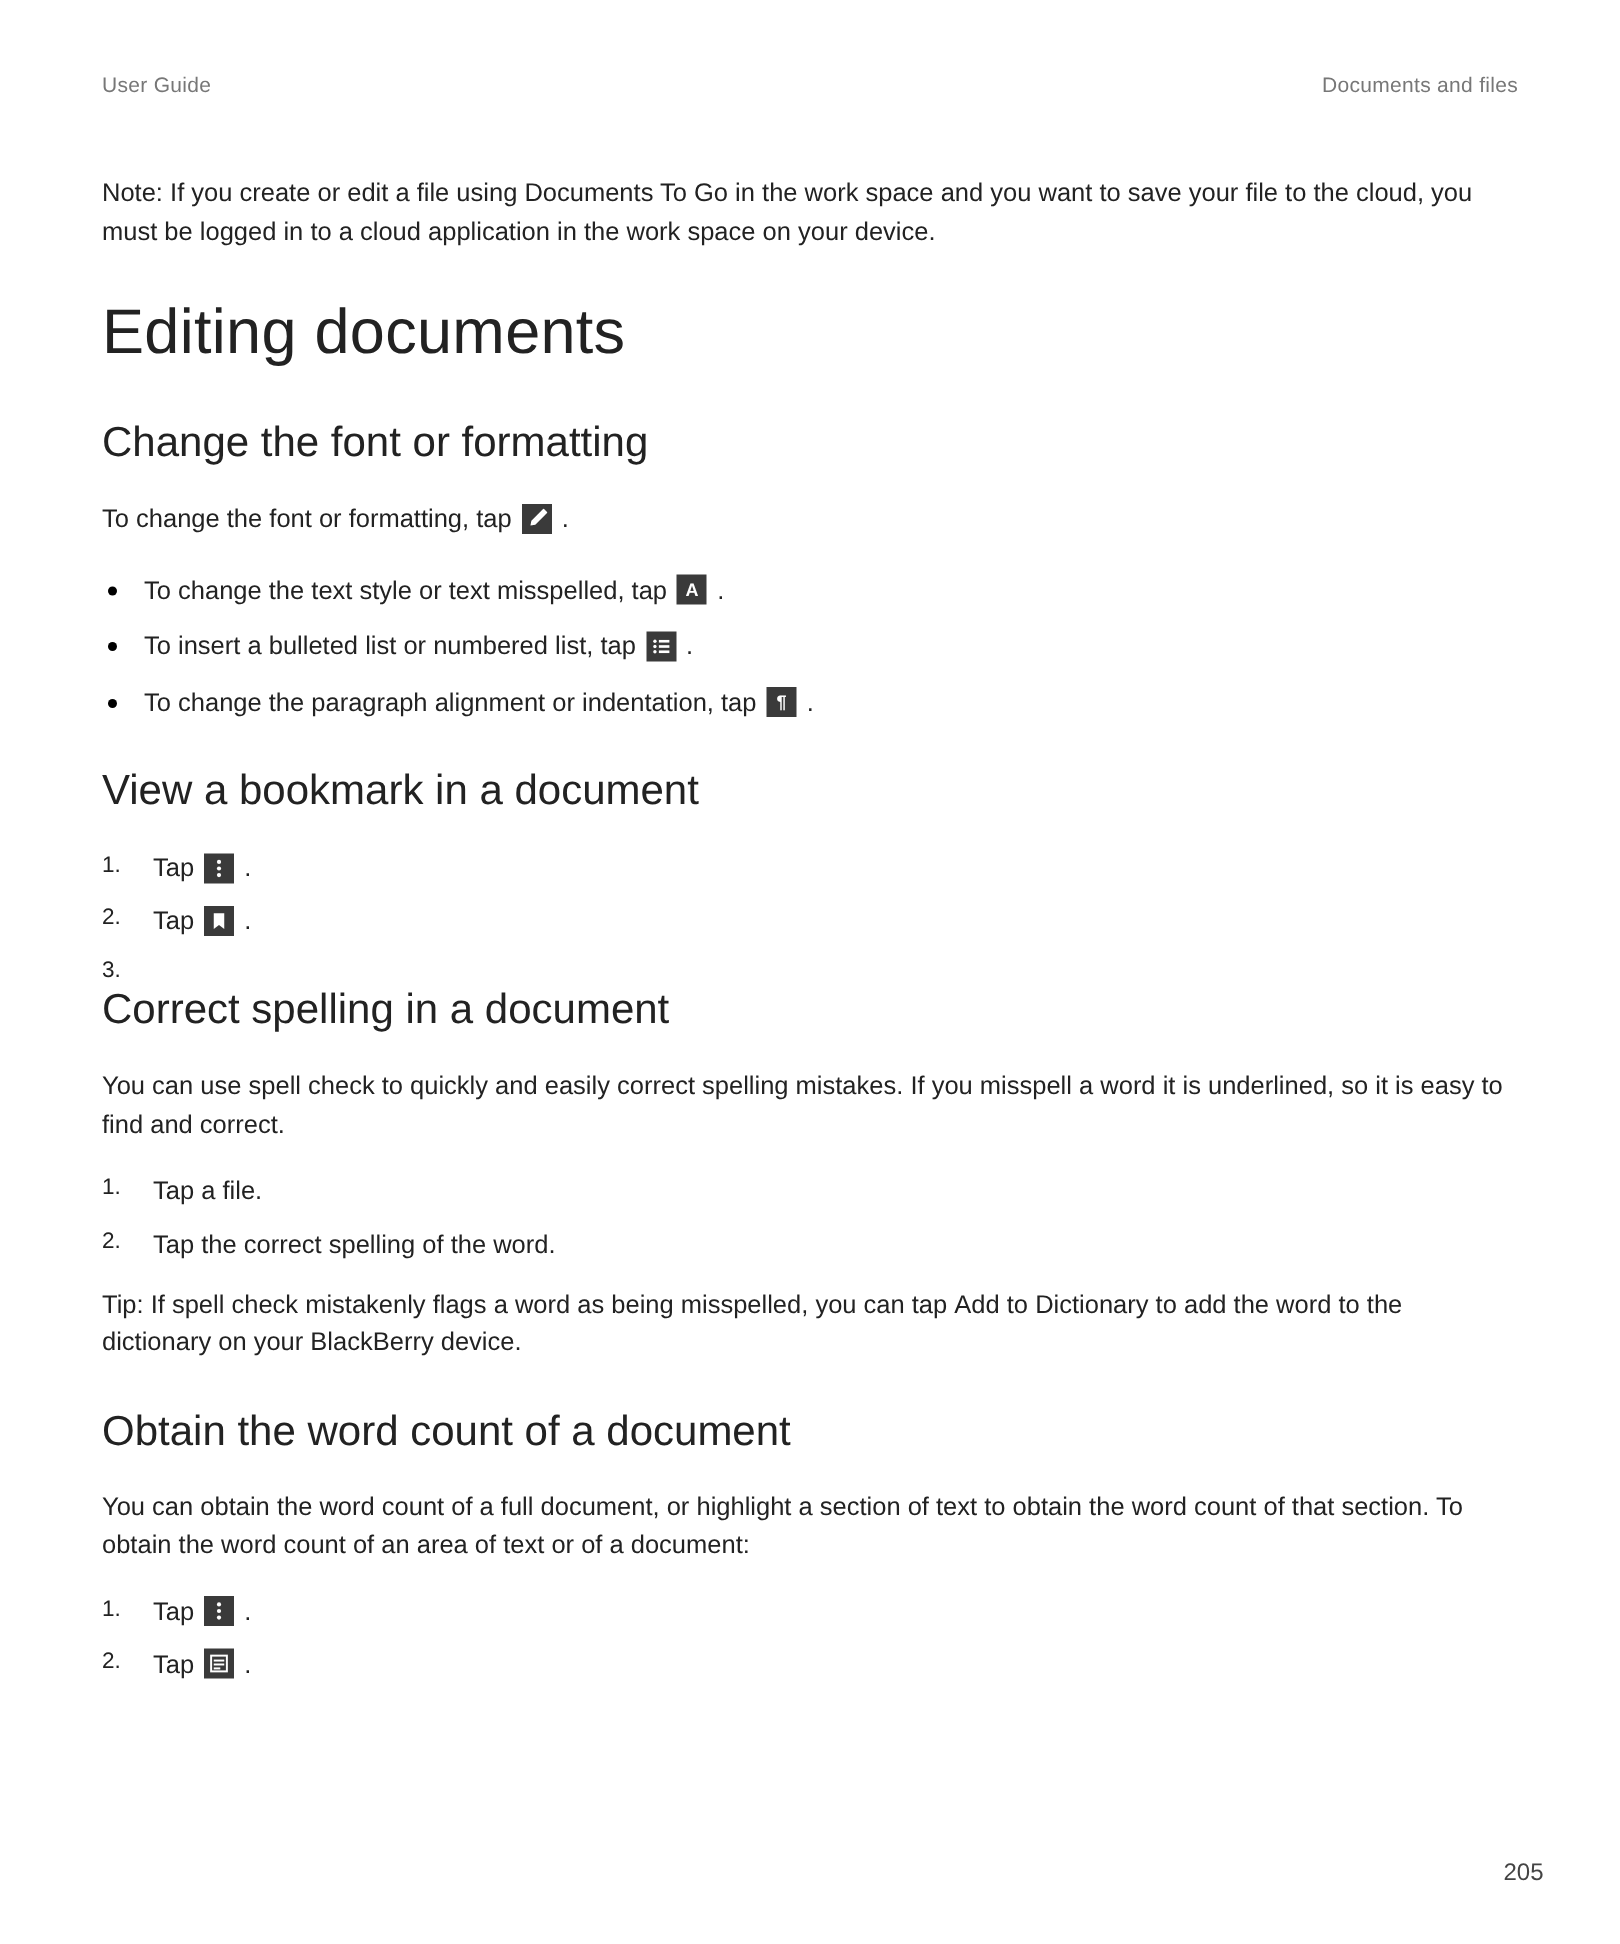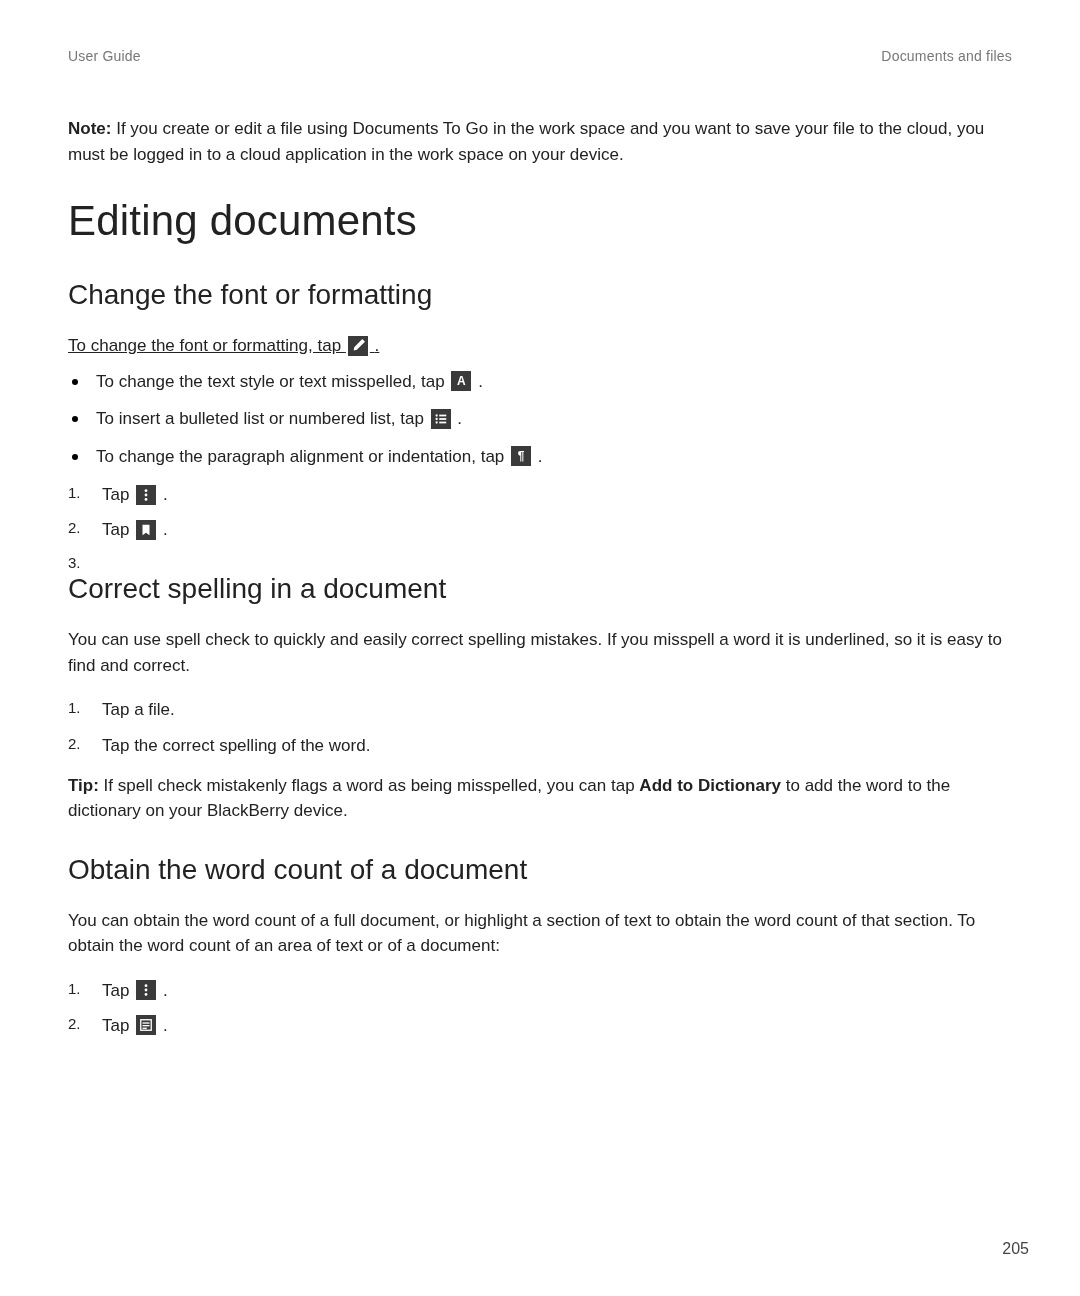--- a/index.html
+++ b/index.html
@@ -25,21 +25,21 @@
     margin-bottom: 52px;
     letter-spacing: 0.2px;
     gap: 32px;
   }
   .body-text {
     font-size: 17px;
     line-height: 1.5;
     color: #222;
     margin: 0 0 18px 0;
   }
-  .bold { font-weight: 700; text-align: right; }
+  .bold { font-weight: 400; text-align: right; }
   h1 {
     font-size: 42px;
     font-weight: 300;
     margin: 30px 0 34px 0;
     letter-spacing: 0.2px;
   }
   h2 {
     font-size: 28px;
     font-weight: 300;
     margin: 30px 0 22px 0;
@@ -101,21 +101,21 @@
     top: -1px;
   }
   .inline-icon svg { width: 14px; height: 14px; }
   .page-number {
     position: absolute;
     bottom: 38px;
     right: 51px;
     font-size: 16px;
     color: #444;
   }
-  .tight { margin-bottom: 10px; text-decoration: underline; }
+  .tight { margin-bottom: 22px; }
 </style>
 </head>
 <body>
 
 <div class="page">
 
   <div class="header-row">
     <span>User Guide</span>
     <span>Documents and files</span>
   </div>
@@ -160,20 +160,21 @@
       </span>
       <span> .</span>
     </li>
     <li>
       <span>To change the paragraph alignment or indentation, tap </span>
       <span class="inline-icon">¶</span>
       <span> .</span>
     </li>
   </ul>
 
+  <h2>View a bookmark in a document</h2>
 
   <ol class="steps">
     <li>
       <span class="num">1.</span>
       <span>Tap </span>
       <span class="inline-icon">
         <svg viewBox="0 0 16 16">
             <g fill="#fff">
               <circle cx="8" cy="3" r="1.6"></circle>
               <circle cx="8" cy="8" r="1.6"></circle>

